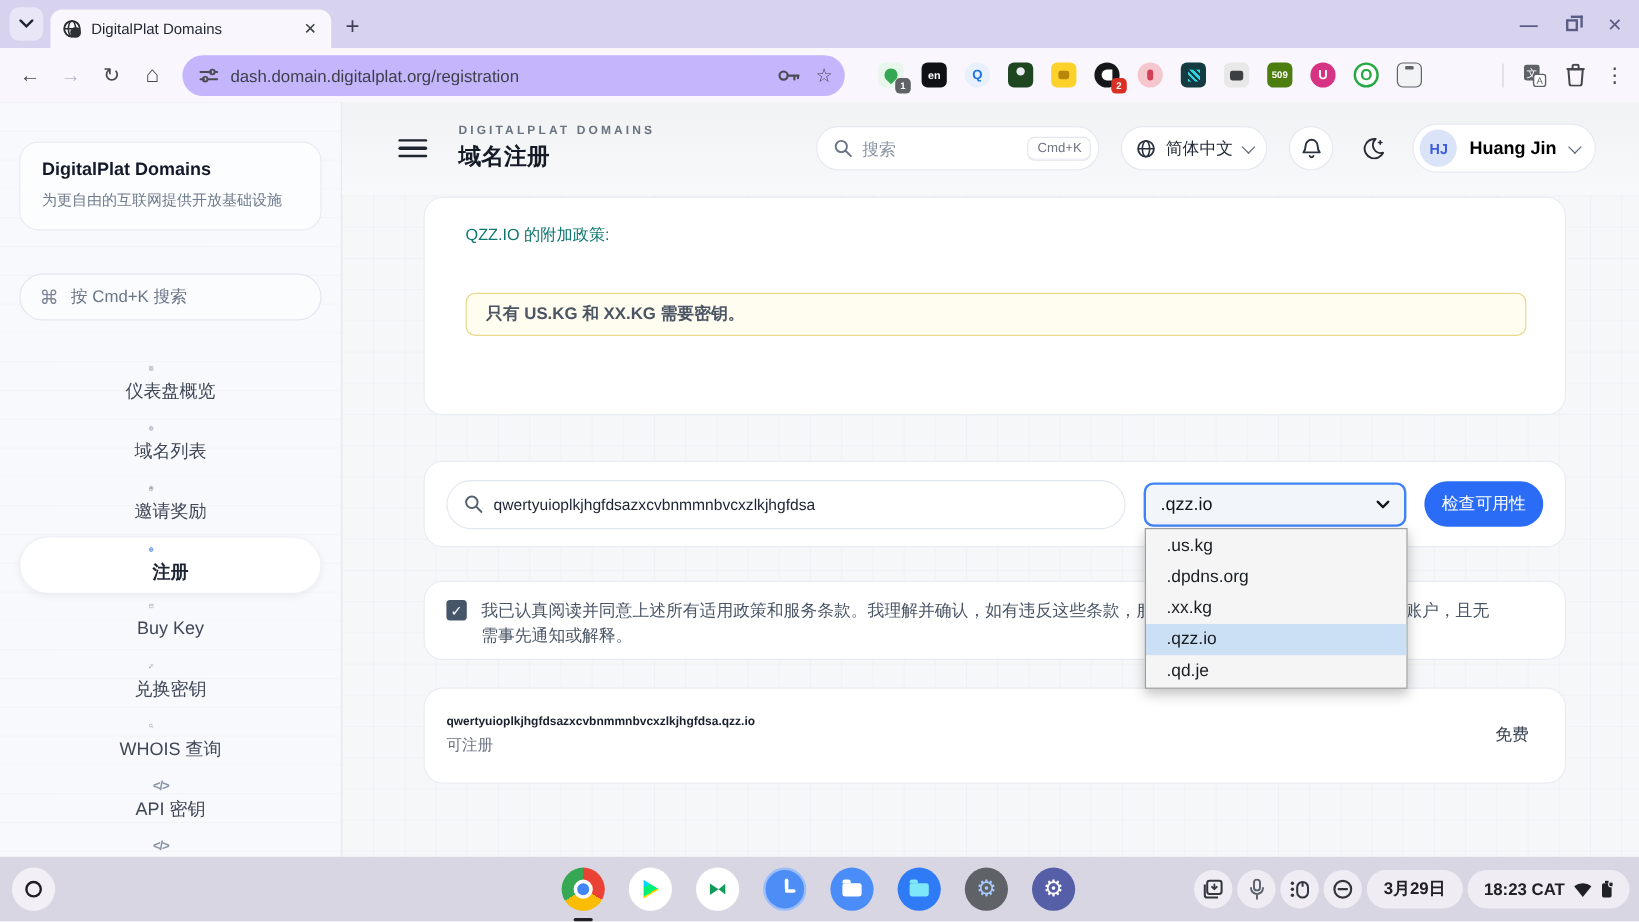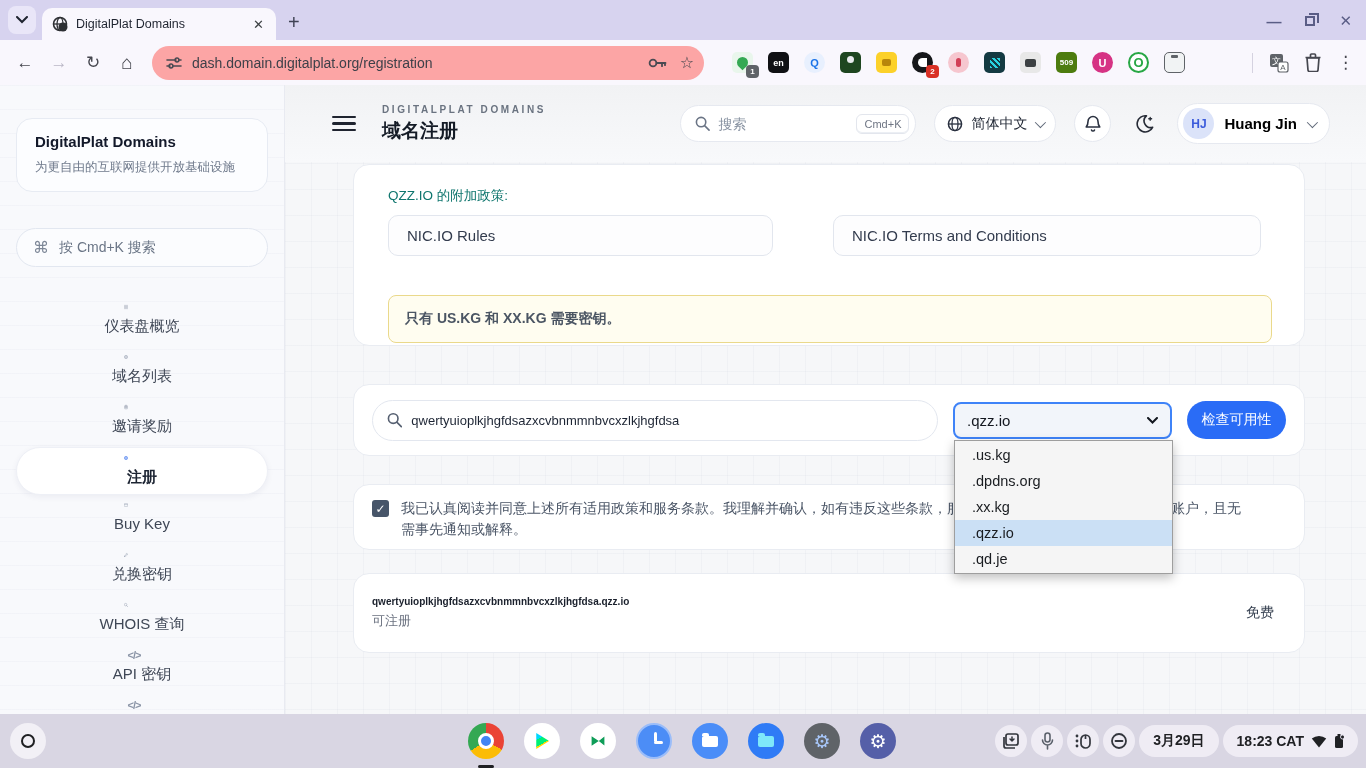--- a/index.html
+++ b/index.html
@@ -15,21 +15,21 @@
   .newtab { font-size:20px; color:#3f4254; margin:0 0 8px 12px; line-height:20px; }
   .wincontrols { margin-left:auto; display:flex; align-items:center; gap:24px; padding-right:14px; margin-bottom:10px; color:#5a5d86; }
   .wincontrols .glyph { font-size:15px; font-weight:bold; }
   .restore-box { width:10px; height:10px; border:2px solid #5a5d86; display:inline-block; position:relative; }
   .restore-box::after { content:""; position:absolute; left:2px; top:-5px; width:8px; height:8px; border-top:2px solid #5a5d86; border-right:2px solid #5a5d86; }
 
   
   #toolbar { position:absolute; left:0; top:40px; width:1366px; height:45px; background:#f9f7fd; display:flex; align-items:center; }
   .navglyph { font-size:17px; color:#46474f; width:34px; text-align:center; }
   .navglyph.disabled { color:#bab7c6; }
-  .omnibox { width:552px; height:34px; margin-left:8px; background:#fca5a5; border-radius:17px; display:flex; align-items:center; padding:0 10px 0 14px; }
+  .omnibox { width:552px; height:34px; margin-left:8px; background:#c4b5fd; border-radius:17px; display:flex; align-items:center; padding:0 10px 0 14px; }
   .omni-url { font-size:14px; color:#3e4049; margin-left:10px; flex:1; white-space:nowrap; overflow:hidden; }
   .omni-right { display:flex; align-items:center; gap:12px; }
   .star-glyph { font-size:16px; color:#46474f; }
   #extbar { display:flex; align-items:center; gap:15px; margin-left:28px; }
   .ext { width:21px; height:21px; border-radius:5px; position:relative; display:flex; align-items:center; justify-content:center; font-size:9px; font-weight:bold; }
   .ext .badge { position:absolute; right:-6px; bottom:-5px; min-width:13px; height:13px; border-radius:4px; background:#d93025; color:#fff; font-size:8px; display:flex; align-items:center; justify-content:center; padding:0 2px; }
   .ext .badge.gray { background:#5f6368; }
   .toolbar-right { margin-left:auto; display:flex; align-items:center; gap:16px; padding-right:12px; }
   .vsep { width:1px; height:20px; background:#d5d2e0; }
 
@@ -73,21 +73,21 @@
   .avatar { width:31px; height:31px; border-radius:50%; background:#dbe3f9; color:#3b5bdb; font-size:12px; font-weight:bold; display:flex; align-items:center; justify-content:center; }
   .username { font-size:15px; font-weight:bold; color:#000000; }
 
   #content { padding:2px 61px 0 68px; }
   .card { background:#fff; border:1px solid #e9ecf2; border-radius:16px; }
   #card-policy { height:182px; padding:22px 32px 0 34px; }
   .policy-label { font-size:13.5px; color:#0f766e; }
   .policy-row { display:flex; gap:60px; margin-top:10px; }
   .policy-link { height:41px; border:1px solid #e2e6ee; border-radius:10px; display:flex; align-items:center; padding:0 18px; font-size:15px; color:#333c4e; background:#fdfdfe; }
   .policy-link.a { width:385px; } .policy-link.b { width:428px; }
-  .warnbox { margin-top:39px; height:48px; background:#fffdf0; border:1px solid #ead98b; border-radius:8px; display:flex; align-items:center; padding:0 16px; font-size:14px; font-weight:bold; color:#4b5563; }
+  .warnbox { margin-top:39px; height:36px; background:#fffdf0; border:1px solid #ead98b; border-radius:8px; display:flex; align-items:center; padding:0 16px; font-size:14px; font-weight:bold; color:#4b5563; }
 
   #card-search { margin-top:38px; height:72px; display:flex; align-items:center; padding:0 18px; }
   .domain-input { width:566px; height:41px; border:1px solid #e3e7ef; border-radius:21px; display:flex; align-items:center; padding:0 14px; }
   .domain-input input { border:none; outline:none; width:100%; margin-left:9px; font-size:13px; color:#1d2534; font-family:inherit; background:transparent; }
   .tld-select { margin-left:15px; width:219px; height:37px; border:2px solid #3f83f8; border-radius:8px; background:#f2f5fa; display:flex; align-items:center; padding:0 12px; font-size:15px; color:#13171f; }
   .tld-select .sel-chev { margin-left:auto; }
   .check-btn { margin-left:15px; width:99px; height:38px; border:none; border-radius:19px; background:#2a6cf6; color:#fff; font-size:14px; font-family:inherit; display:flex; align-items:center; justify-content:center; }
 
   #card-agree { margin-top:28px; min-height:66px; display:flex; align-items:flex-start; padding:13px 20px 0 18px; }
   .cbx { width:17px; height:17px; border-radius:3px; background:#475569; color:#fff; font-size:12px; display:flex; align-items:center; justify-content:center; margin-top:2px; flex:none; }
@@ -375,24 +375,20 @@
           <span class="username">Huang Jin</span>
           <span class="chev"></span>
         </div>
       </div>
     </div>
 
     <div id="content">
 
       <div class="card" id="card-policy">
         <div class="policy-label">QZZ.IO 的附加政策:</div>
-        <div class="policy-row">
-          <div class="policy-link a">NIC.IO Rules</div>
-          <div class="policy-link b">NIC.IO Terms and Conditions</div>
-        </div>
         <div class="warnbox">只有 US.KG 和 XX.KG 需要密钥。</div>
       </div>
 
       <div class="card" id="card-search">
         <div class="domain-input">
           <svg class="ic" width="16" height="16" viewBox="0 0 16 16">
               <circle cx="6.5" cy="6.5" r="5" fill="none" stroke="#566071" stroke-width="1.7"></circle>
               <path d="M10.5 10.5 15 15" stroke="#566071" stroke-width="1.7" stroke-linecap="round"></path>
             </svg>
           <input value="qwertyuioplkjhgfdsazxcvbnmmnbvcxzlkjhgfdsa" style="">

